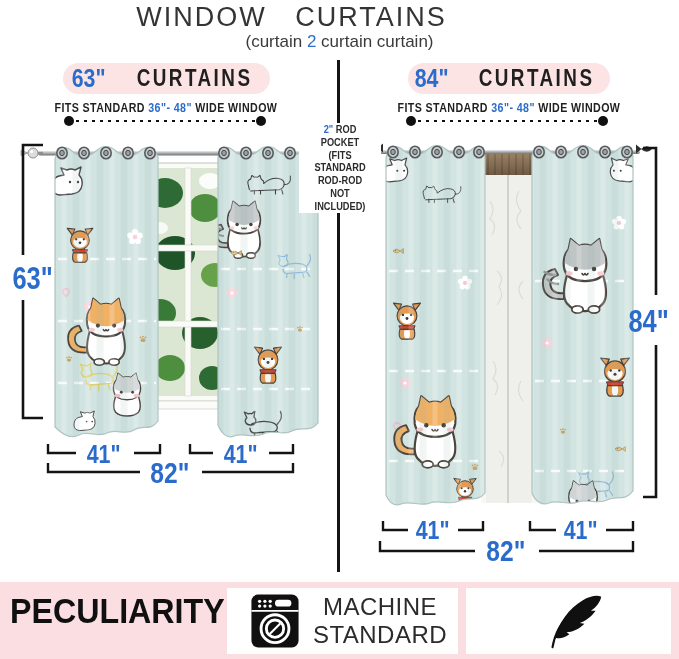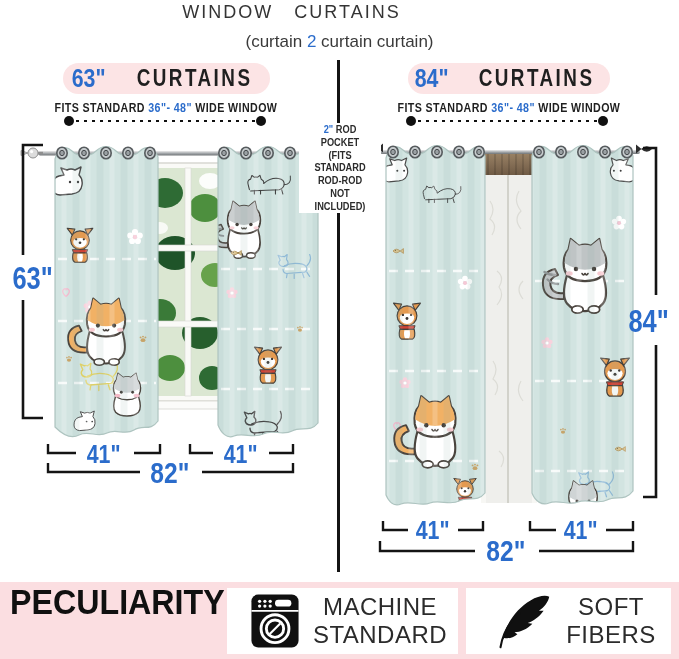--- a/index.html
+++ b/index.html
@@ -4,40 +4,40 @@
 <style>
   * { margin:0; padding:0; box-sizing:border-box; }
   html,body { background:#fff; }
   .stage {
     position:relative; width:679px; height:659px; background:#fff; overflow:hidden;
     font-family:"Liberation Sans", sans-serif; color:#333;
   }
   .abs { position:absolute; }
   .cx { display:inline-block; transform:scaleX(.82); transform-origin:center; white-space:nowrap; }
   .blue { color:var(--accent-blue,#2b6ccb); }
-  .title { top:2px; left:0; width:583px; text-align:center; font-size:18px; letter-spacing:2px;
+  .title { top:2px; left:0; width:583px; text-align:center; font-size:27px; letter-spacing:2px;
            color:#343434; white-space:pre; }
   .subtitle { top:32px; left:0; width:679px; text-align:center; font-size:17px; color:#3a3a3a; }
   .banner { top:63px; height:31px; background:var(--banner-pink,#fce4e5); border-radius:16px;
             display:flex; align-items:center; justify-content:center; gap:14px; font-weight:700; }
   .banner .num { font-size:26px; }
   .banner .word { font-size:23px; letter-spacing:3px; color:#1f1f1f; }
   .fits { top:100px; width:280px; text-align:center; font-size:13px; font-weight:700;
           color:#1f1f1f; letter-spacing:.5px; }
   .dotcirc { top:116px; width:10px; height:10px; border-radius:50%; background:#101010; }
   .dotline { top:119.5px; height:2.6px;
              background:repeating-linear-gradient(90deg,#101010 0 2.6px,transparent 2.6px 8px); }
   .divider { left:337px; top:60px; width:2.6px; height:512px; background:#141414; }
   .note { left:299px; top:123px; width:82px; background:#fff; z-index:5; text-align:center;
           font-size:10.5px; line-height:12.8px; font-weight:700; color:#2b2b2b; }
   .note .in { display:block; transform:scaleX(.88); transform-origin:center top; }
   .mlabel { text-align:center; color:var(--accent-blue,#2b6ccb); font-weight:700; z-index:4; }
   .f31 { font-size:31px; } .f26 { font-size:26px; } .f30 { font-size:30px; }
   .bar { left:0; top:582px; width:679px; height:77px; background:var(--bar-pink,#fbdee1); }
-  .pec { left:10px; top:582px; height:57px; display:flex; align-items:flex-start;
+  .pec { left:10px; top:582px; height:57px; display:flex; align-items:center;
          font-size:35px; font-weight:600; color:#101010; }
   .pec .in { display:inline-block; transform:scaleX(.92); transform-origin:left center; }
   .featbox { top:588px; height:66px; background:#fff; display:flex; align-items:center;
              justify-content:center; gap:13px;padding-left:12px; }
   .featlabel { font-size:24px; line-height:28px; color:#2b2b2b; text-align:center;
                letter-spacing:.5px; font-weight:400; }
   svg { display:block; }
 </style>
 </head>
 <body>
@@ -402,19 +402,15 @@
       <div>MACHINE</div>
       <div>STANDARD</div>
     </div>
   </div>
 
   <div class="abs featbox" style="left:466px;width:205px;">
     <svg width="60" height="60" viewBox="0 0 64 64">
       <path d="M10,52 C14,34 26,18 40,10 C48,5 56,4 60,6 C59,11 55,17 49,21 L54,21 C49,28 43,32 37,34 L42,35 C36,41 29,44 23,44 L26,46 C21,50 16,51 12,50 Z" fill="#101010"></path>
       <path d="M8,60 C10,48 16,34 28,24" stroke="#101010" stroke-width="2.2" fill="none" stroke-linecap="round"></path>
     </svg>
-    <div class="featlabel">
-      <div>SOFT</div>
-      <div>FIBERS</div>
-    </div>
   </div>
 
 </div>
 
 </body></html>

